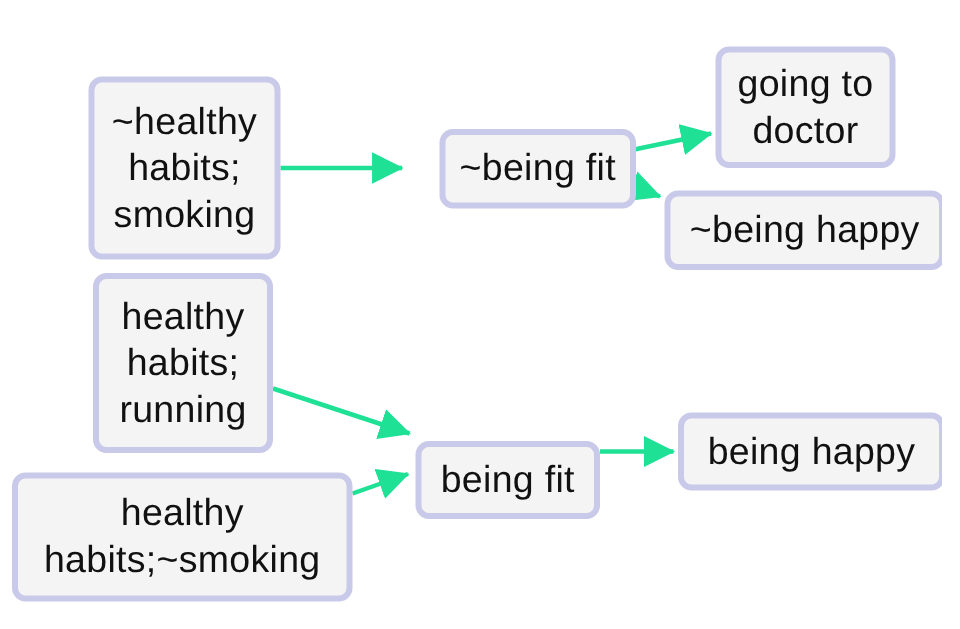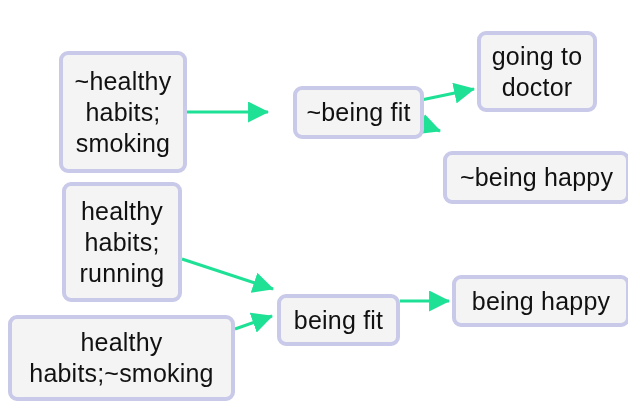--- a/index.html
+++ b/index.html
@@ -73,21 +73,21 @@
 habits;
 smoking</span>
       </div>
       <div class="node" style="left: 271px; top: 86px; width: 131px; height: 53px; margin-left: 22px;">
         <span class="node-label">~being fit</span>
       </div>
       <div class="node" style="left: 477px; top: 31px; width: 120px; height: 81px;">
         <span class="node-label">going to
 doctor</span>
       </div>
-      <div class="node" style="left: 443px; top: 127px; width: 187px; height: 53px; margin-top: 24px;">
+      <div class="node" style="left: 443px; top: 127px; width: 187px; height: 53px;">
         <span class="node-label">~being happy</span>
       </div>
       <div class="node" style="left: 62px; top: 182px; width: 120px; height: 120px;">
         <span class="node-label">healthy
 habits;
 running</span>
       </div>
       <div class="node" style="left: 8px; top: 315px; width: 227px; height: 86px;">
         <span class="node-label">healthy
 habits;~smoking</span>

